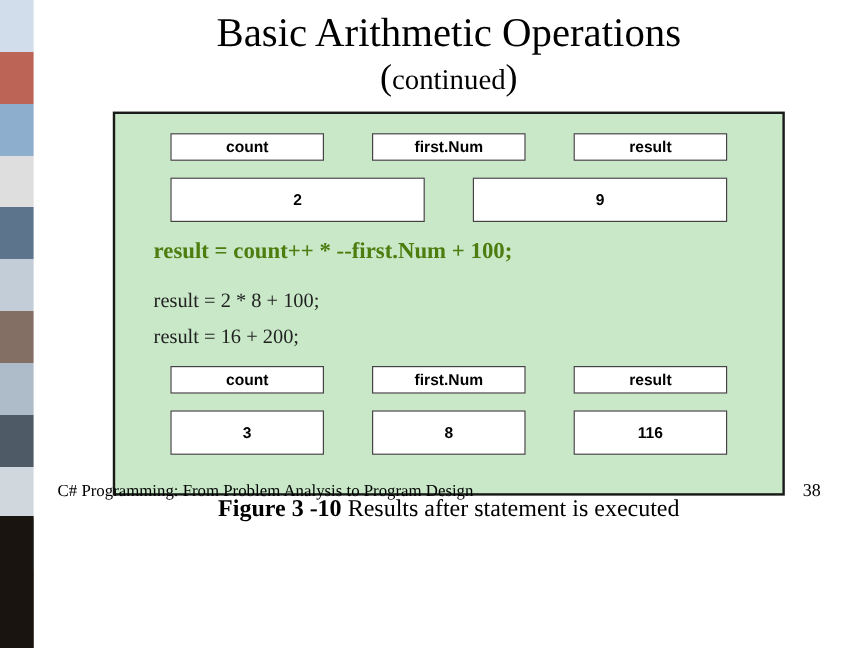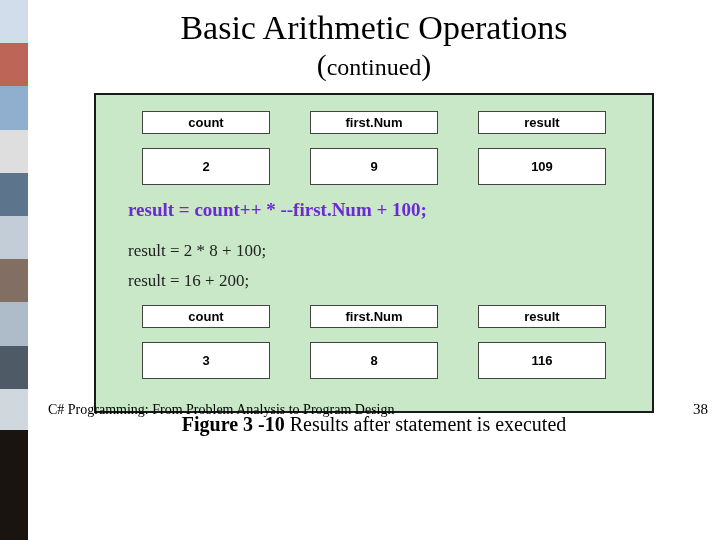--- a/index.html
+++ b/index.html
@@ -73,41 +73,41 @@
     font-size: 13px;
     padding: 3px 0;
   }
   .val-row { margin-top: 14px; margin-bottom: 14px; }
   .val-row .cell { padding: 10px 0; }
   .formula {
     margin: 4px 16px 4px 16px;
     font-family: "Times New Roman", Times, serif;
     font-weight: bold;
     font-size: 19px;
-    color: #6d28d9;
+    color: #4d7c0f;
   }
   .calc {
     margin: 10px 16px 2px 16px;
     font-family: "Times New Roman", Times, serif;
     font-size: 17px;
     color: #222;
   }
   .caption {
     text-align: center;
     font-size: 20px;
   }
   .caption .b { font-weight: bold; }
   .footer {
     position: absolute;
     left: 20px; bottom: 10px;
     font-size: 14px;
   }
   .pagenum {
     position: absolute;
-    right: 12px; bottom: 10px;
+    right: 36px; bottom: 10px;
     font-size: 15px;
   }
   .black-block {
     position: absolute;
     left: 0; bottom: 0;
     width: 28px; height: 110px;
     background: #1a1410;
   }
 </style>
 </head>
@@ -129,21 +129,20 @@
 
     <div class="row">
       <div class="cell">count</div>
       <div class="cell">first.Num</div>
       <div class="cell">result</div>
     </div>
 
     <div class="row val-row">
       <div class="cell">2</div>
       <div class="cell">9</div>
-      <div class="cell">109</div>
     </div>
 
     <div class="formula">result = count++ * --first.Num + 100;</div>
     <div style="height:6px"></div>
     <div class="calc">result = 2 * 8 + 100;</div>
     <div class="calc">result = 16 + 200;</div>
 
     <div class="row" style="margin-top:14px;">
       <div class="cell">count</div>
       <div class="cell">first.Num</div>

